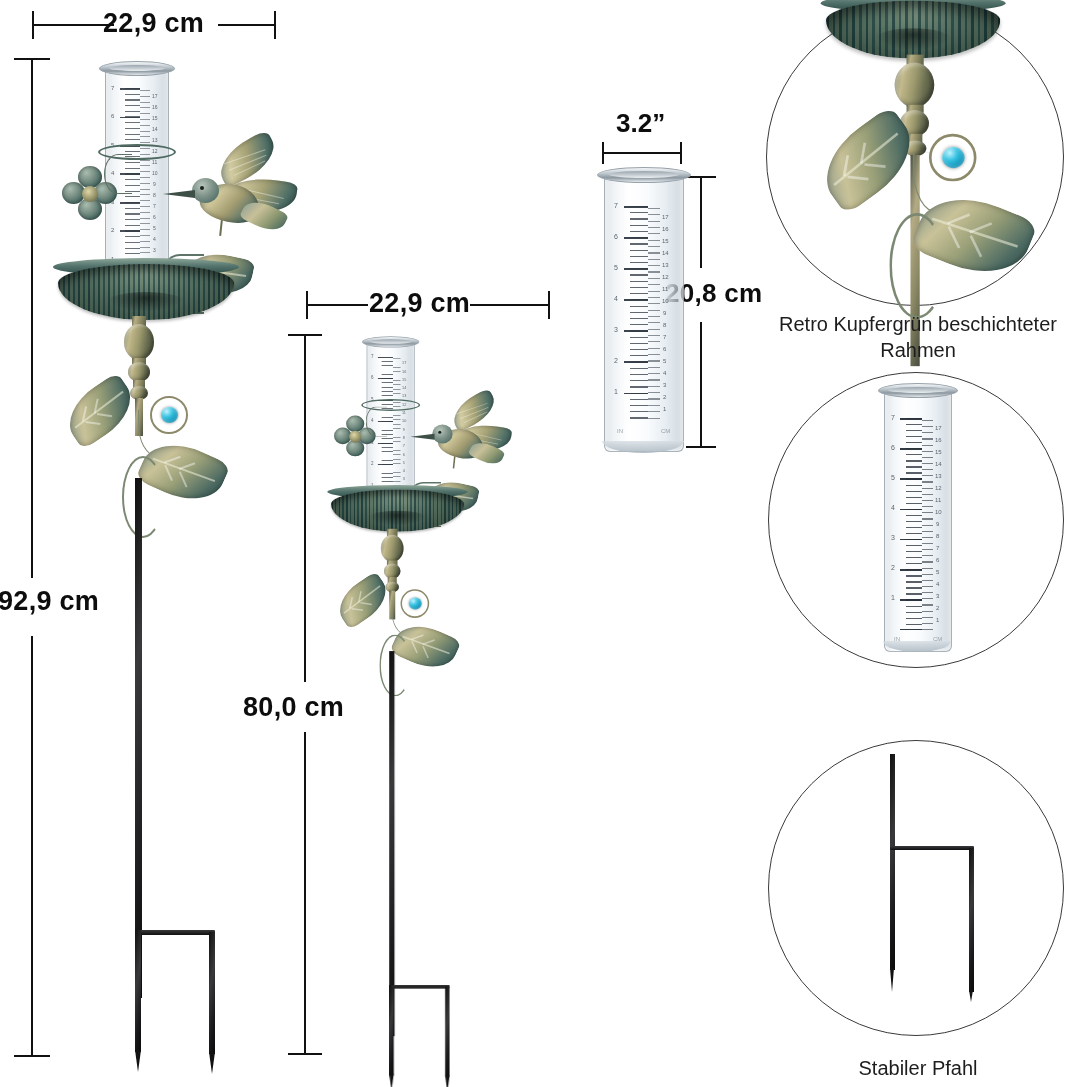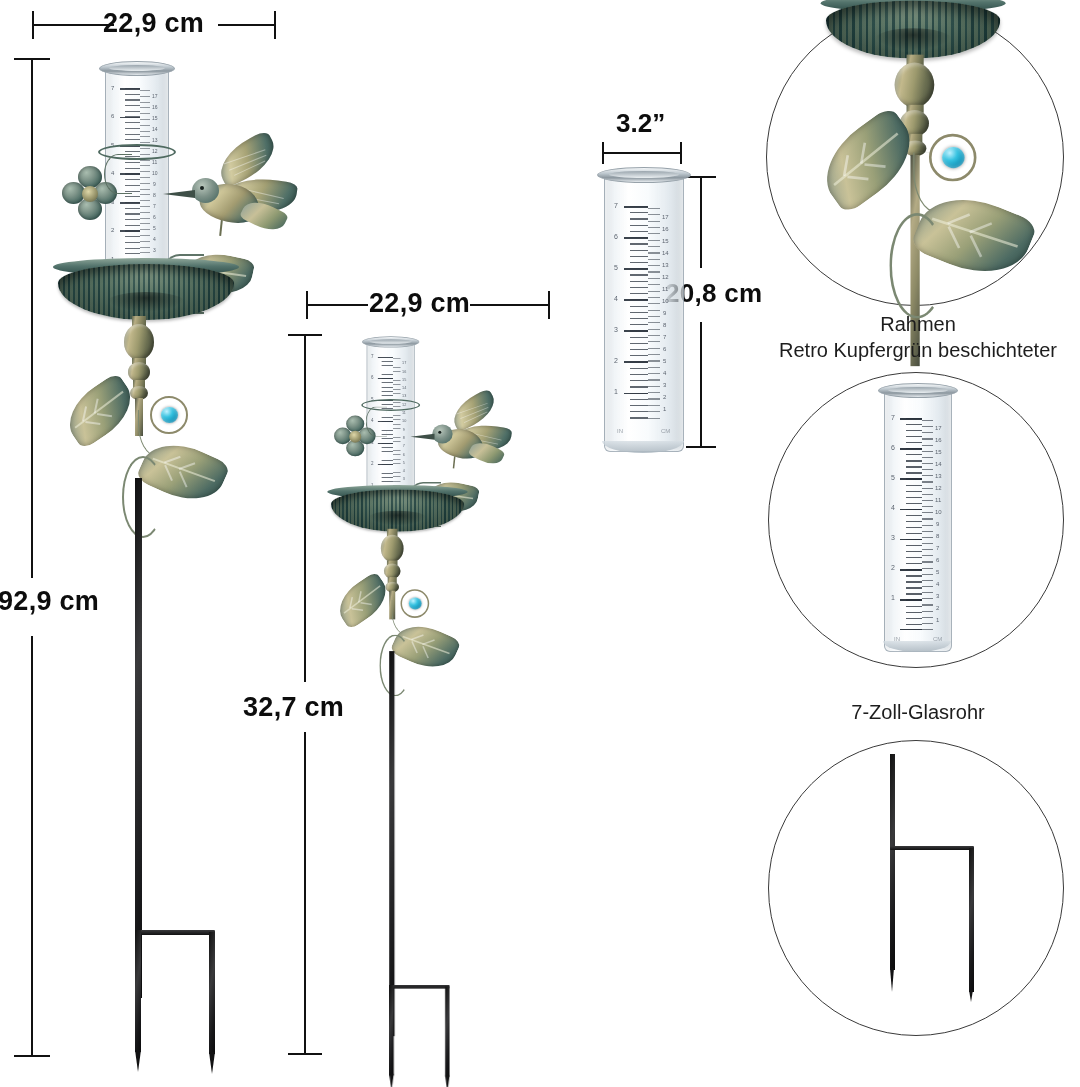--- a/index.html
+++ b/index.html
@@ -250,21 +250,21 @@
     <div class="tick-v" style="left:306px;top:291px;height:28px;"></div>
     <div class="tick-v" style="left:548px;top:291px;height:28px;"></div>
     <div class="dim-label" style="left:369px;top:288px;font-size:27px;letter-spacing:.3px;">22,9 cm</div>
   </div>
 
   <div>
     <div class="dim-v-line" style="left:304px;top:334px;width:2px;height:348px;"></div>
     <div class="dim-v-line" style="left:304px;top:732px;width:2px;height:322px;"></div>
     <div class="tick-h" style="left:288px;top:334px;width:34px;"></div>
     <div class="tick-h" style="left:288px;top:1053px;width:34px;"></div>
-    <div class="dim-label" style="left:243px;top:692px;font-size:27px;letter-spacing:.3px;">32,7 cm</div>
+    <div class="dim-label" style="left:243px;top:692px;font-size:27px;letter-spacing:.3px;">80,0 cm</div>
   </div>
 
   <div>
     <div class="dim-h-line" style="left:602px;top:152px;width:80px;"></div>
     <div class="tick-v" style="left:602px;top:142px;height:22px;"></div>
     <div class="tick-v" style="left:680px;top:142px;height:22px;"></div>
     <div class="dim-label" style="left:616px;top:108px;font-size:26px;">3.2”</div>
   </div>
 
   <div>
@@ -622,22 +622,22 @@
       <div class="midrib" style="left:8px;top:26px;width:68px;height:2px;transform:rotate(-4deg);"></div>
       <div class="vein" style="left:20px;top:25px;width:18px;transform:rotate(-44deg);"></div>
       <div class="vein" style="left:38px;top:25px;width:18px;transform:rotate(-44deg);"></div>
       <div class="vein" style="left:22px;top:27px;width:18px;transform:rotate(42deg);"></div>
       <div class="vein" style="left:40px;top:27px;width:18px;transform:rotate(42deg);"></div>
     </div>
     <div class="vine-arc" style="left:48px;top:172px;width:42px;height:80px;border-radius:50%;border-color:#7b8872;border-right-color:transparent;"></div>
   </div>
 
   <div class="caption" style="left:756px;top:312px;width:324px;font-size:20px;">
+    <div>Retro Kupfergrün beschichteter</div>
     <div>Rahmen</div>
-    <div>Retro Kupfergrün beschichteter</div>
   </div>
 
   <div class="callout-circle" style="left:768px;top:372px;width:296px;height:296px;"></div>
 
   <div class="product" style="left:884px;top:388px;width:80px;height:266px;">
     <div class="tube" style="left:0;top:0;width:66px;height:262px;">
       <div class="tube-body"></div>
       <div class="tube-rim" style="top:-5px;height:13px;">
         <div class="tube-rim-inner" style="left:12%;top:3px;width:76%;height:6px;"></div>
       </div>
@@ -674,28 +674,28 @@
         <div class="scale-num" style="left:52px;top:193px;font-size:6px;">4</div>
         <div class="scale-num" style="left:52px;top:205px;font-size:6px;">3</div>
         <div class="scale-num" style="left:52px;top:217px;font-size:6px;">2</div>
         <div class="scale-num" style="left:52px;top:229px;font-size:6px;">1</div>
       </div>
       <div class="unit-lbl" style="left:10px;top:248px;font-size:6px;">IN</div>
       <div class="unit-lbl" style="left:49px;top:248px;font-size:6px;">CM</div>
     </div>
   </div>
 
-  <div class="caption" style="left:756px;top:700px;width:324px;font-size:20px;">
-    <div>7-Zoll-Glasrohr</div>
-  </div>
 
   <div class="callout-circle" style="left:768px;top:740px;width:296px;height:296px;"></div>
 
   <div style="position:absolute;left:880px;top:750px;width:140px;height:280px;">
     <div class="prong" style="left:10px;top:4px;width:5px;height:216px;"></div>
     <div class="prong-tip" style="left:10px;top:218px;border-width:24px 2.5px 0 2.5px;"></div>
     <div class="prong-cross" style="left:10px;top:96px;width:84px;height:4px;"></div>
     <div class="prong" style="left:89px;top:98px;width:5px;height:144px;"></div>
     <div class="prong-tip" style="left:89px;top:240px;border-width:12px 2.5px 0 2.5px;"></div>
   </div>
 
+  <div class="caption" style="left:756px;top:1056px;width:324px;font-size:20px;">
+    <div>Stabiler Pfahl</div>
+  </div>
 
 </div>
 
 </body></html>

